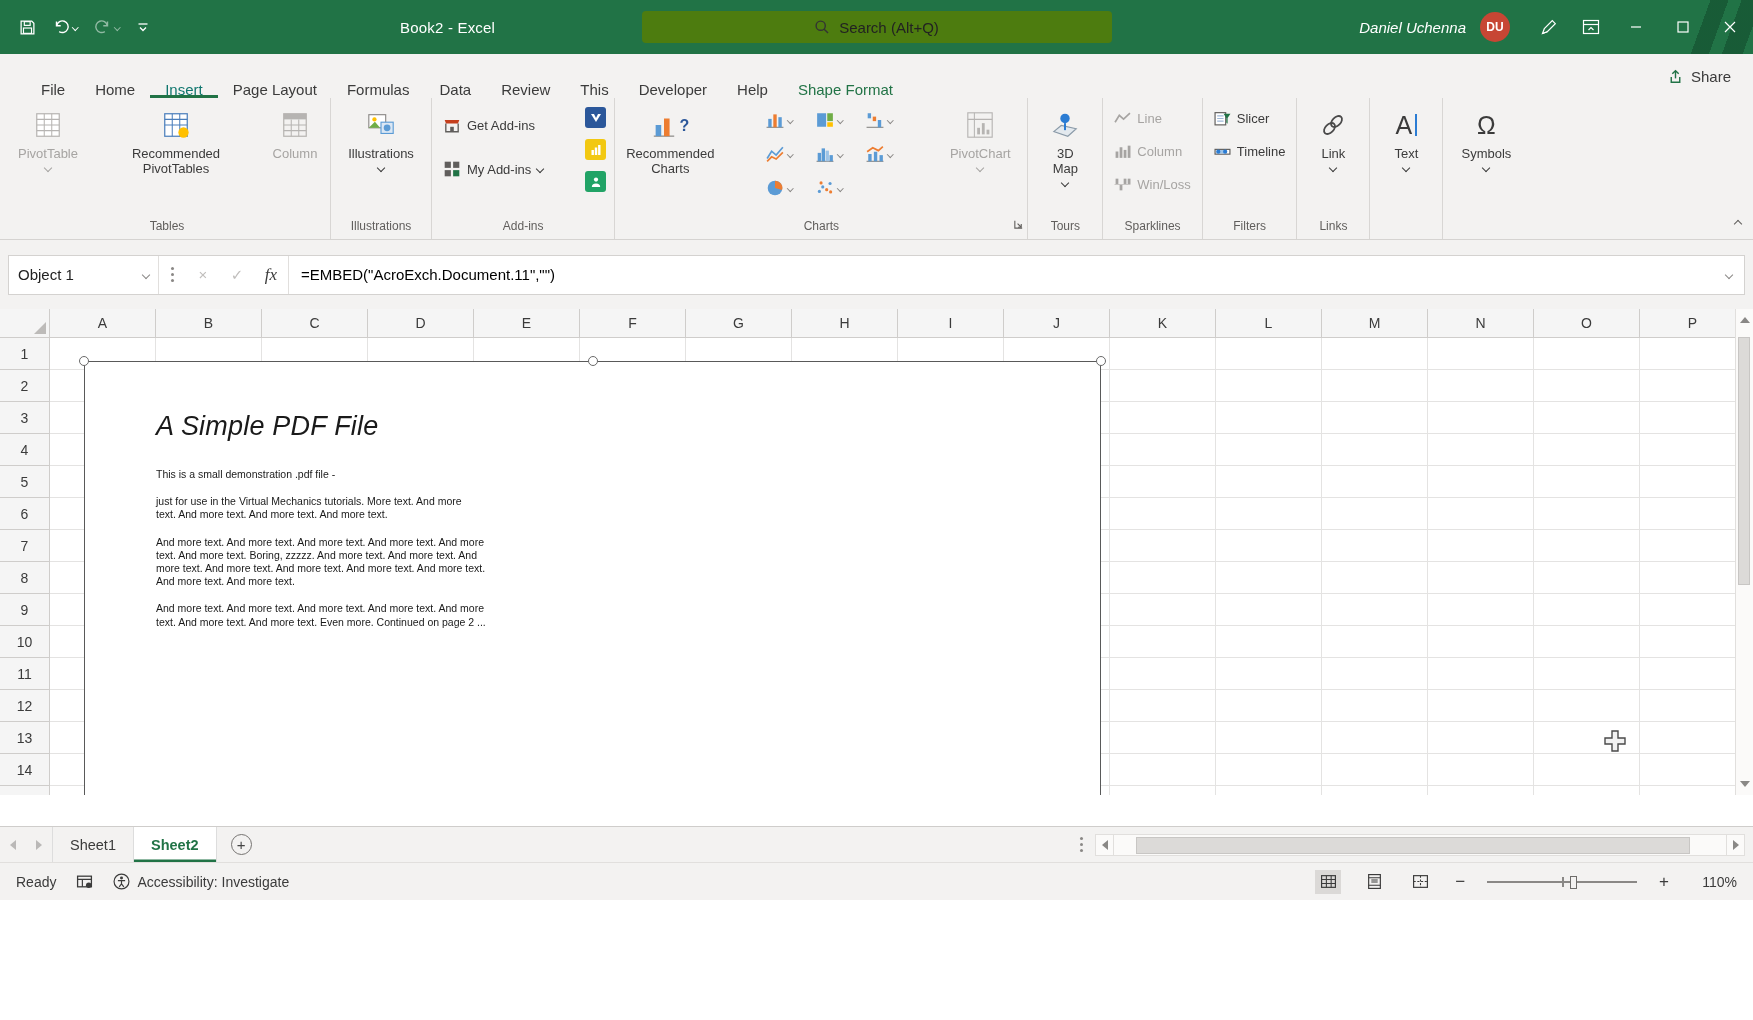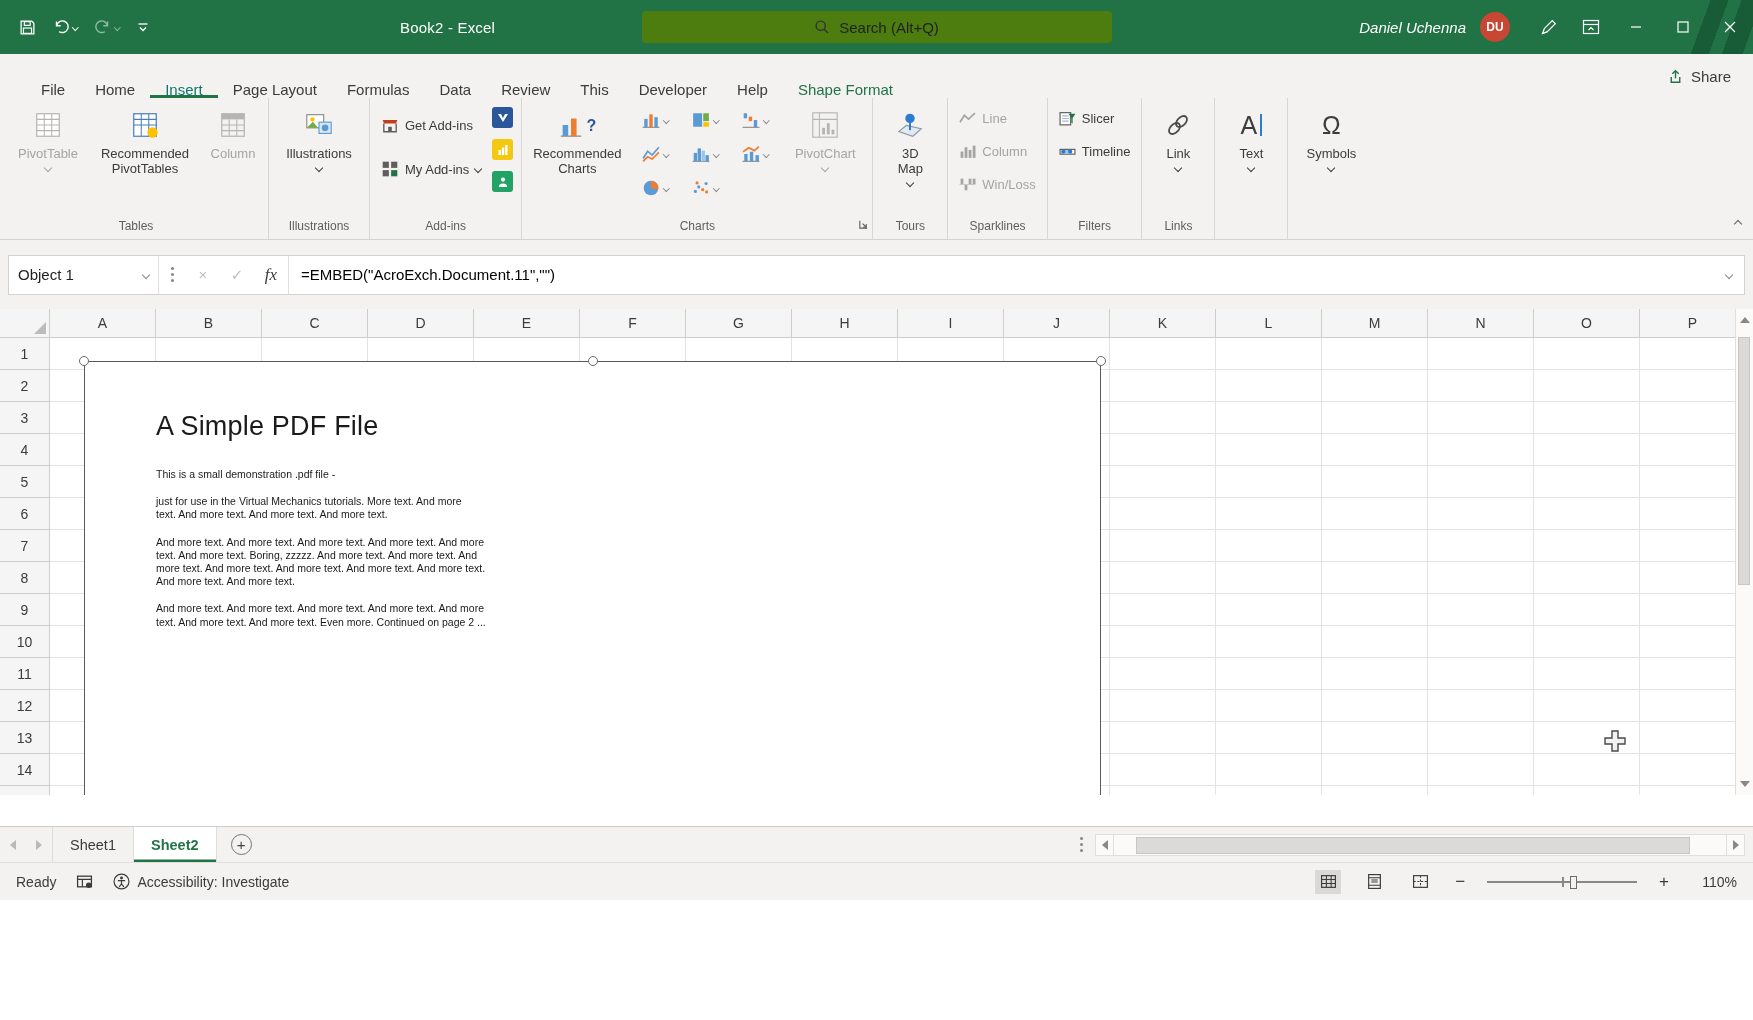--- a/index.html
+++ b/index.html
@@ -27,21 +27,21 @@
   
   .tabrow { flex:0 0 44px; background:#f3f2f1; display:flex; align-items:flex-end; padding-left:26px; position:relative; }
   .rtab { padding:0 15px; display:flex; align-items:center; font-size:15px; color:#3b3b3b; }
   .rtab.active { color:#0f766e; font-weight:400; box-shadow:inset 0 -3px 0 #217346; }
   .rtab.contextual { color:#217346; }
   .share { position:absolute; right:22px; top:0; height:44px; display:flex; align-items:center; gap:7px; font-size:15px; color:#3b3b3b; }
 
   
   .ribbon { flex:0 0 142px; background:#f3f2f1; border-bottom:1px solid #d5d3d1; display:flex; align-items:stretch; position:relative; padding-left:4px; }
   .rgroup { display:flex; flex-direction:column; border-right:1px solid #d8d6d4; position:relative; }
-  .rbody { flex:1; display:flex; align-items:stretch; padding:2px 4px 0; }
+  .rbody { flex:1; display:flex; align-items:stretch; padding:2px 4px 0;gap:31px; }
   .rname { height:22px; display:flex; align-items:center; justify-content:center; font-size:12px; color:#605e5c; padding-bottom:4px; }
   .bigbtn { display:flex; flex-direction:column; align-items:center; padding:7px 5px 0; font-size:13px; line-height:15px; color:#3b3b3b; text-align:center; }
   .bigbtn .icw { height:36px; display:flex; align-items:center; justify-content:center; margin-bottom:3px; }
   .bigbtn .chev { margin-top:4px; }
   .disabled, .disabled * { color:#a6a4a2 !important; }
   .smallstack { display:flex; flex-direction:column; padding:5px 2px; gap:7px; }
   .sbtn { display:flex; align-items:center; gap:6px; font-size:13px; color:#3b3b3b; height:26px; padding:0 5px; white-space:nowrap; }
   .iconcol { display:flex; flex-direction:column; gap:11px; padding:7px 4px; }
   .sqicon { width:21px; height:21px; border-radius:3px; display:flex; align-items:center; justify-content:center; }
   .chartgrid { display:grid; grid-template-columns:repeat(3,50px); grid-auto-rows:34px; align-items:center; justify-items:center; padding:3px 2px; }
@@ -73,21 +73,21 @@
   .colheads { position:absolute; left:50px; top:0; right:0; height:29px; background:#f5f5f5; border-bottom:1px solid #cfcdcb; display:flex; }
   .colhead { flex:0 0 106px; border-right:1px solid #cfcdcb; display:flex; align-items:center; justify-content:center; font-size:14px; color:#3b3b3b; }
   .rowheads { position:absolute; left:0; top:29px; bottom:0; width:50px; background:#f5f5f5; border-right:1px solid #cfcdcb; }
   .rowhead { height:32px; border-bottom:1px solid #cfcdcb; display:flex; align-items:center; justify-content:center; font-size:14px; color:#3b3b3b; }
   .cells { position:absolute; left:50px; top:29px; right:0; bottom:0;
     background-image:
       repeating-linear-gradient(to right, transparent 0 105px, #e4e3e2 105px 106px),
       repeating-linear-gradient(to bottom, transparent 0 31px, #e4e3e2 31px 32px); }
   .pdfobj { position:absolute; left:34px; top:23px; width:1017px; height:640px; background:#fff; border:1px solid #595959; border-bottom:none; }
   .pdfcontent { padding:49px 40px 0 71px; color:#111; }
-  .pdftitle { font-size:27px; font-weight:400; color:#1a1a1a; margin-bottom:26px; letter-spacing:.2px; }
+  .pdftitle { font-size:27px; font-weight:400; color:#1a1a1a; margin-bottom:26px; letter-spacing:.2px;font-style:italic; }
   .pdfpara { margin-bottom:14px; }
   .pdfline { font-size:10.5px; line-height:13.2px; color:#1a1a1a; }
   .hdl { position:absolute; width:10px; height:10px; border-radius:50%; background:#fff; border:1.5px solid #6a6a6a; }
   .hdl.tl { left:-6px; top:-6px; }
   .hdl.tm { left:calc(50% - 5px); top:-6px; }
   .hdl.tr { right:-6px; top:-6px; }
   .vscroll { position:absolute; right:0; top:0; bottom:0; width:18px; background:#fbfaf9; border-left:1px solid #e1dfdd; }
   .varrow { position:absolute; left:0; width:17px; height:18px; display:flex; align-items:center; justify-content:center; }
   .varrow.up { top:2px; } .varrow.down { bottom:2px; }
   .tri-up { border-left:5px solid transparent; border-right:5px solid transparent; border-bottom:6px solid #8a8886; }

